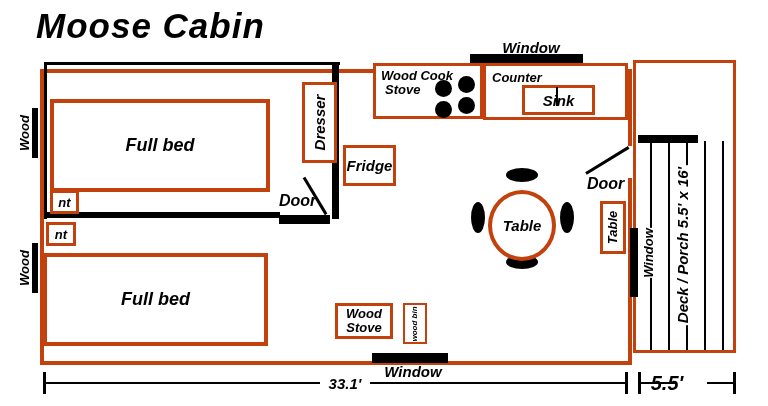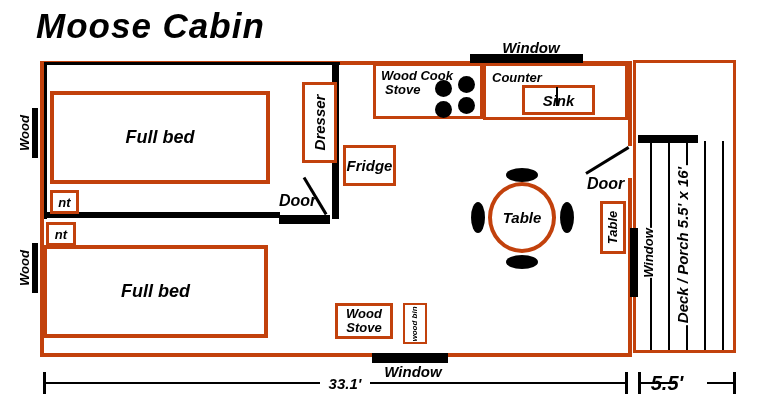--- a/index.html
+++ b/index.html
@@ -1,20 +1,20 @@
 <!DOCTYPE html>
 <html><head>
 <meta charset="utf-8">
 <style>
   html,body{margin:0;padding:0;background:#fff;}
   .plan{position:relative;width:768px;height:406px;background:#fff;overflow:hidden;
         font-family:"Liberation Sans",sans-serif;font-weight:bold;font-style:italic;color:#000;}
   .box{position:absolute;box-sizing:border-box;border:3px solid #c2410c;background:#fff;
        display:flex;align-items:center;justify-content:center;text-align:center;}
-  .b4{border-width:4px;}
+  .b4{border-width:4px;margin-top:8px;}
   .b2{border-width:2px;}
   .bar{position:absolute;background:#000;}
   .hline{position:absolute;background:#000;height:2px;}
   .tick{position:absolute;background:#000;width:3px;height:22px;}
   .hlabel{position:absolute;white-space:nowrap;line-height:1;}
   .chlabel{position:absolute;white-space:nowrap;line-height:1;transform:translate(-50%,-50%);}
   .cvlabel{position:absolute;white-space:nowrap;line-height:1;transform:translate(-50%,-50%) rotate(-90deg);}
   .vtext{transform:rotate(-90deg);white-space:nowrap;line-height:1;}
   .dot{position:absolute;width:17px;height:17px;border-radius:50%;background:#000;}
   .chair{position:absolute;background:#000;border-radius:50%;}

